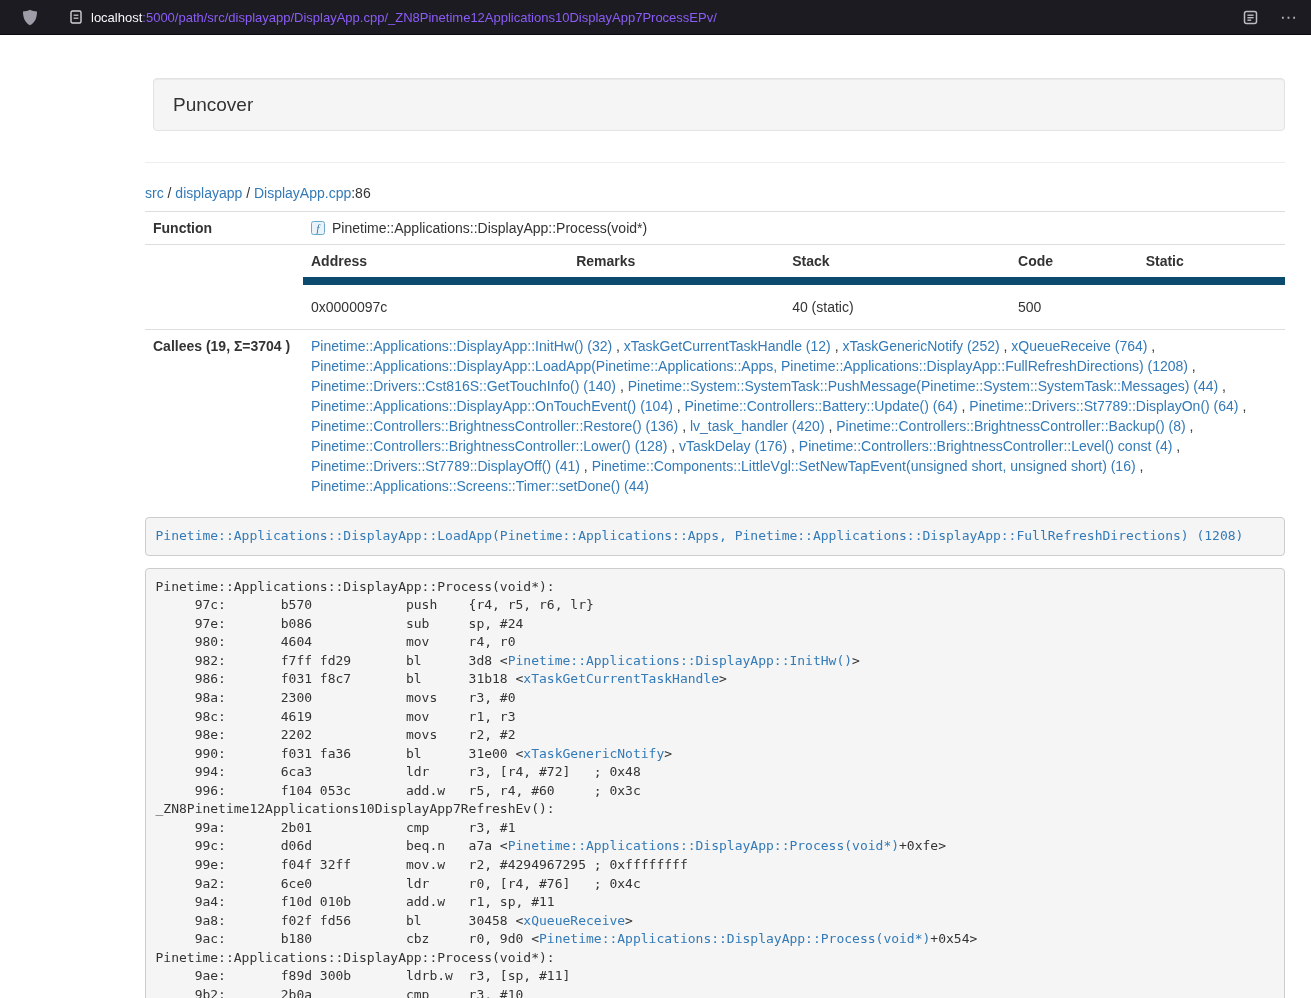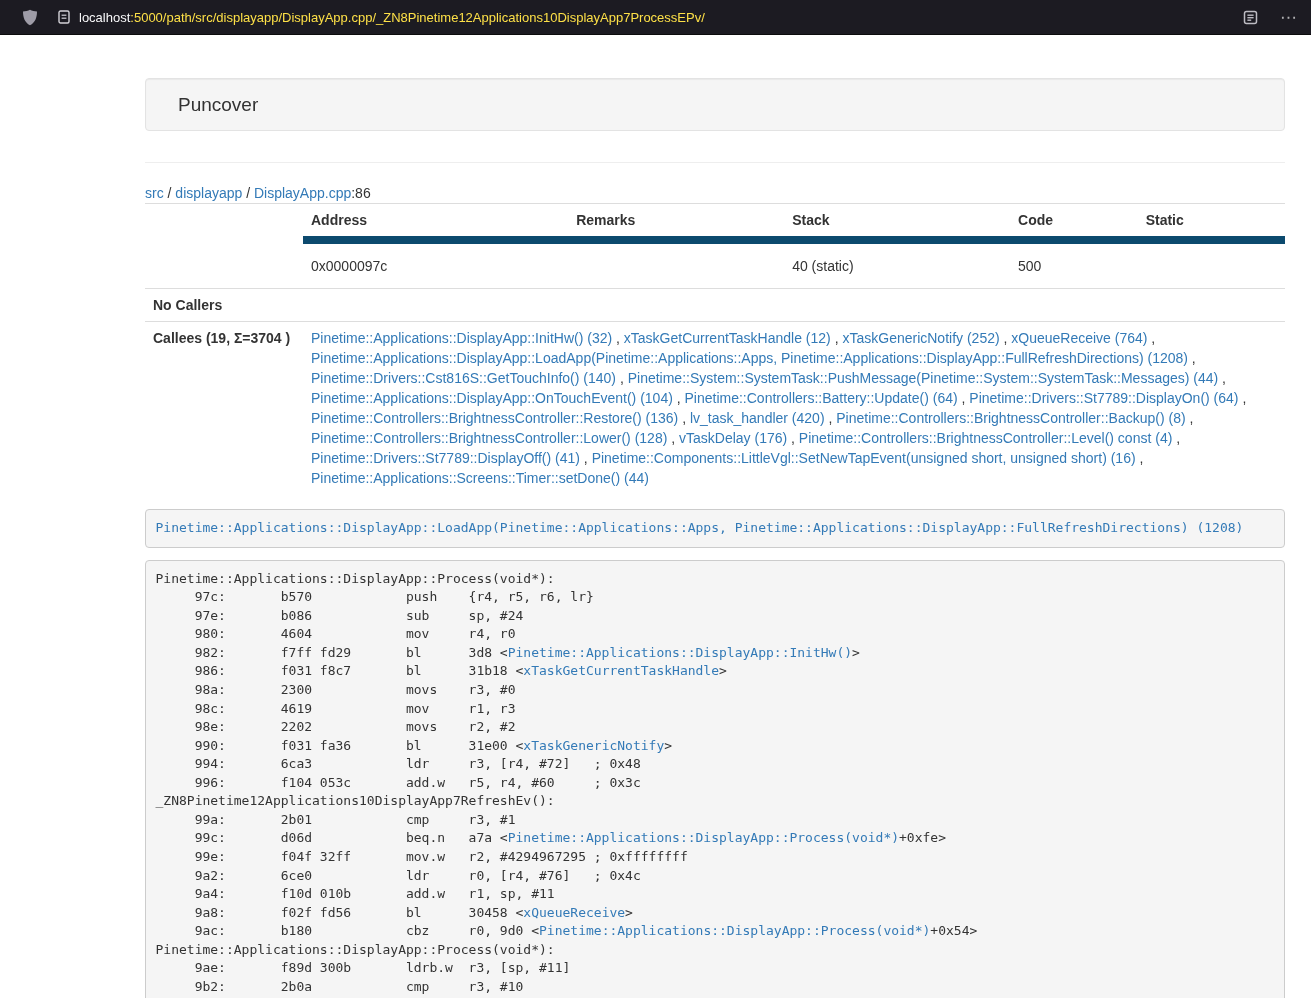--- a/index.html
+++ b/index.html
@@ -6,39 +6,39 @@
   html, body { width: 1311px; height: 998px; overflow: hidden; background: #ffffff; }
   body { font-family: "Liberation Sans", sans-serif; font-size: 14px; color: #333; }
 
   
   .browser-bar {
     height: 35px; background: #1c1b22; border-bottom: 1px solid #0c0c0d;
     display: flex; align-items: center;
   }
   .bar-icon { display: inline-flex; align-items: center; justify-content: center; }
   .shield-wrap { margin-left: 22px; }
-  .urlbar { display: flex; align-items: center; flex: 1; margin-left: 20px; font-size: 13px; min-width: 0; }
+  .urlbar { display: flex; align-items: center; flex: 1; margin-left: 32px; font-size: 13px; min-width: 0; }
   .urlbar .page-icon-wrap { margin-right: 9px; }
   .url-host { color: #f9f9fa; }
-  .url-path { color: #fde047; white-space: nowrap; overflow: hidden; }
+  .url-path { color: #8b5cf6; white-space: nowrap; overflow: hidden; }
   .reader-wrap { margin-left: auto; }
   .menu-glyph { color: #b1b1b3; font-size: 17px; line-height: 1; margin: 0 14px 0 22px; cursor: default; }
 
   
   .content { margin: 0 26px 0 145px; padding-top: 43px; }
 
   .well {
     background: #f5f5f5; border: 1px solid #e3e3e3; border-radius: 4px;
-    padding: 14px 32px; box-shadow: inset 0 1px 1px rgba(0,0,0,.05);
+    padding: 14px 19px; box-shadow: inset 0 1px 1px rgba(0,0,0,.05); margin-left: 8px;
   }
   .well h1 { font-size: 19px; font-weight: 500; color: #333; line-height: 23px; }
 
   hr.divider { border: none; border-top: 1px solid #eee; margin: 31px 0 20px; }
 
-  .crumbs { margin-bottom: 0; line-height: 20px; }
+  .crumbs { margin-bottom: 8px; line-height: 20px; }
 
   a.link { color: #337ab7; text-decoration: none; cursor: pointer; }
 
   
   table { border-collapse: collapse; width: 100%; }
   .symbol-table > tbody > tr > th,
   .symbol-table > tbody > tr > td {
     border-top: 1px solid #ddd; padding: 6px 8px; text-align: left;
     vertical-align: top; line-height: 20px;
   }
@@ -106,20 +106,34 @@
     <h1>Puncover</h1>
   </div>
 
   <hr class="divider">
 
   <div class="crumbs"><a class="link">src</a> / <a class="link">displayapp</a> / <a class="link">DisplayApp.cpp</a>:86</div>
 
   <table class="symbol-table">
     <tbody>
       <tr>
+        <th>Function</th>
+        <td>
+          <span class="func-cell">
+            <span class="ficon">
+              <svg width="14" height="14" viewBox="0 0 14 14">
+                <rect x="0.5" y="0.5" width="13" height="13" rx="2" fill="#eaf3fa" stroke="#6aa9cc"></rect>
+                <text x="7" y="10.8" text-anchor="middle" font-size="10" font-style="italic" font-family="Liberation Serif, serif" fill="#2b6c99">f</text>
+              </svg>
+            </span>
+            <span>Pinetime::Applications::DisplayApp::Process(void*)</span>
+          </span>
+        </td>
+      </tr>
+      <tr>
         <th></th>
         <td class="nested-cell">
           <table class="stats">
             <thead>
               <tr>
                 <th class="c1">Address</th>
                 <th class="c2">Remarks</th>
                 <th class="c3">Stack</th>
                 <th class="c4">Code</th>
                 <th class="c5">Static</th>
@@ -129,24 +143,20 @@
               <tr>
                 <td>0x0000097c</td>
                 <td></td>
                 <td>40 (static)</td>
                 <td>500</td>
                 <td></td>
               </tr>
             </tbody>
           </table>
         </td>
-      </tr>
-      <tr>
-        <th>No Callers</th>
-        <td></td>
       </tr>
       <tr>
         <th>Callees (19, Σ=3704 )</th>
         <td>
             <div class="callee-line"><a class="link">Pinetime::Applications::DisplayApp::InitHw() (32)</a> , <a class="link">xTaskGetCurrentTaskHandle (12)</a> , <a class="link">xTaskGenericNotify (252)</a> , <a class="link">xQueueReceive (764)</a> ,</div>
             <div class="callee-line"><a class="link">Pinetime::Applications::DisplayApp::LoadApp(Pinetime::Applications::Apps, Pinetime::Applications::DisplayApp::FullRefreshDirections) (1208)</a> ,</div>
             <div class="callee-line"><a class="link">Pinetime::Drivers::Cst816S::GetTouchInfo() (140)</a> , <a class="link">Pinetime::System::SystemTask::PushMessage(Pinetime::System::SystemTask::Messages) (44)</a> ,</div>
             <div class="callee-line"><a class="link">Pinetime::Applications::DisplayApp::OnTouchEvent() (104)</a> , <a class="link">Pinetime::Controllers::Battery::Update() (64)</a> , <a class="link">Pinetime::Drivers::St7789::DisplayOn() (64)</a> ,</div>
             <div class="callee-line"><a class="link">Pinetime::Controllers::BrightnessController::Restore() (136)</a> , <a class="link">lv_task_handler (420)</a> , <a class="link">Pinetime::Controllers::BrightnessController::Backup() (8)</a> ,</div>
             <div class="callee-line"><a class="link">Pinetime::Controllers::BrightnessController::Lower() (128)</a> , <a class="link">vTaskDelay (176)</a> , <a class="link">Pinetime::Controllers::BrightnessController::Level() const (4)</a> ,</div>

